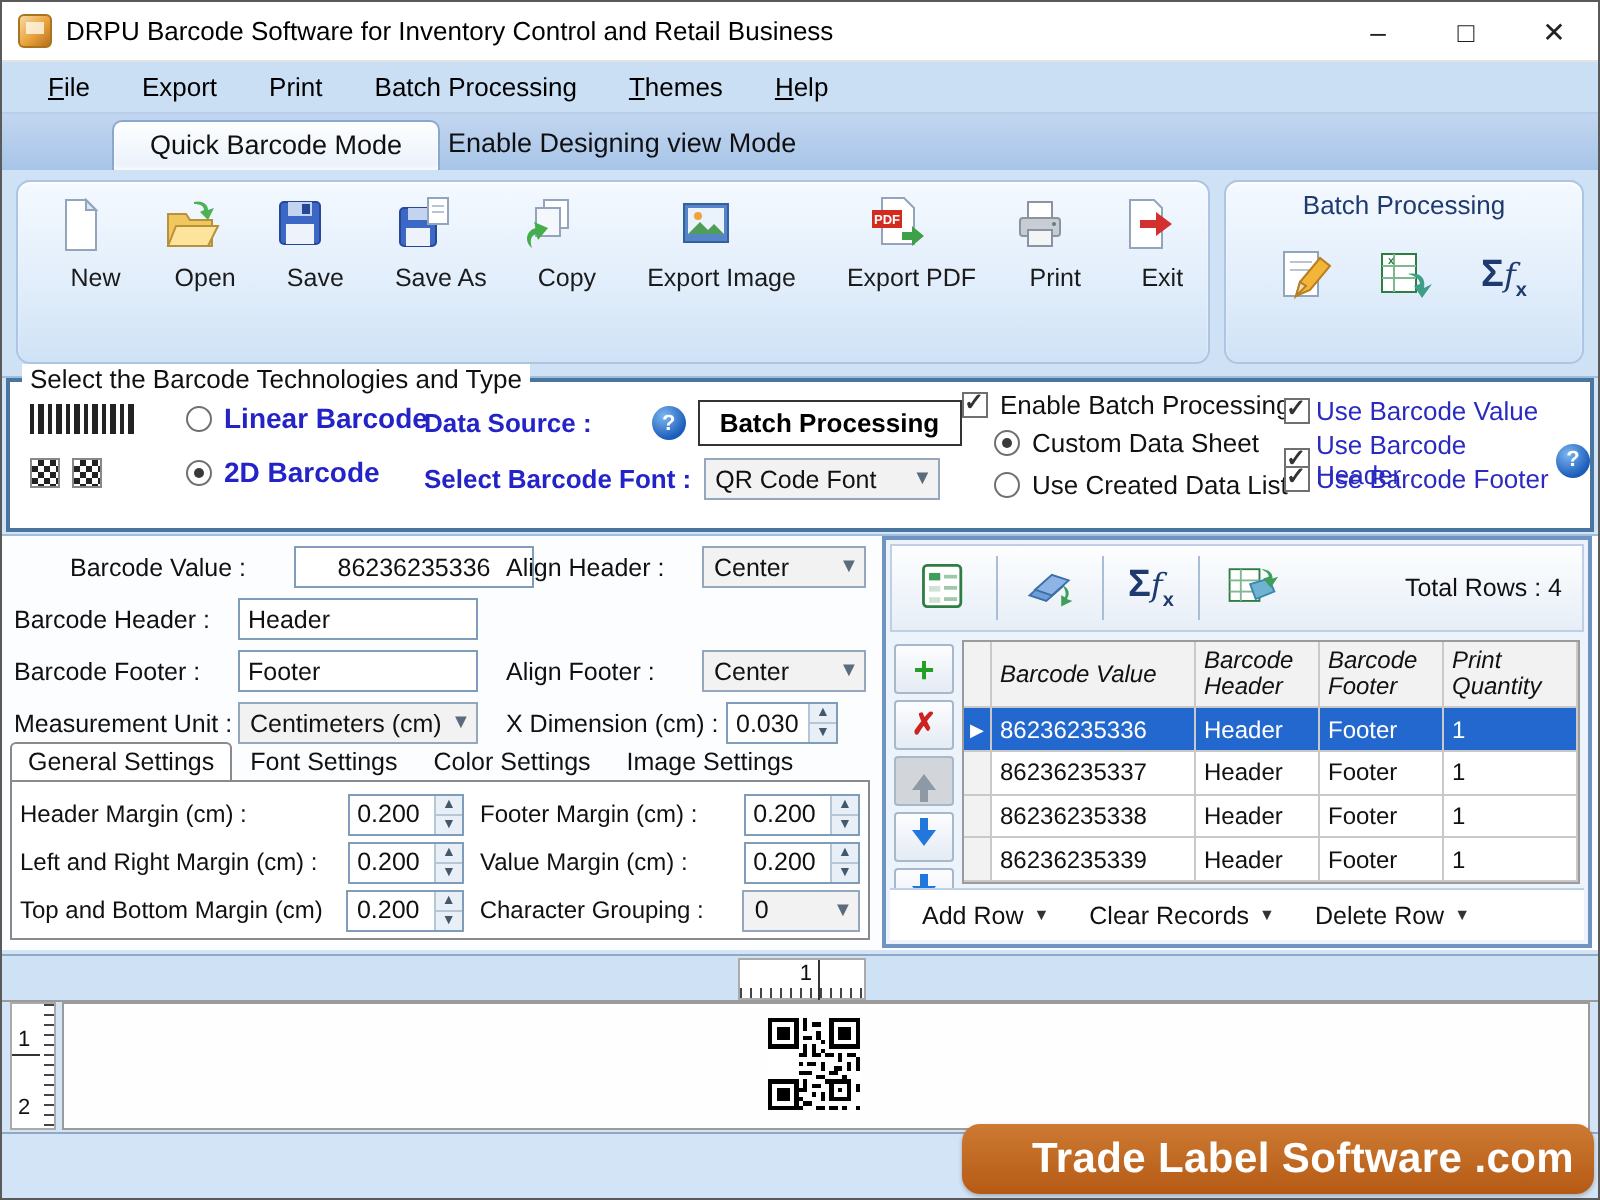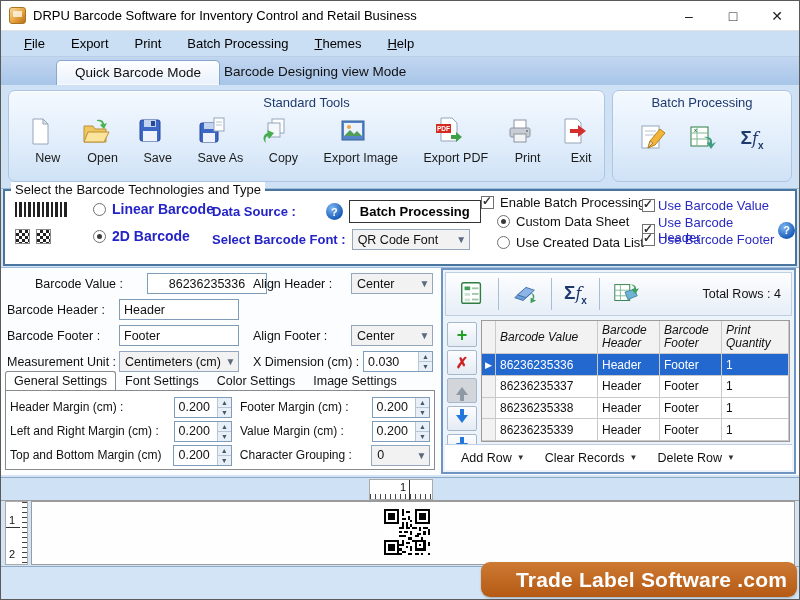--- a/index.html
+++ b/index.html
@@ -161,26 +161,25 @@
     <span class="menu-item accel">File</span>
     <span class="menu-item">Export</span>
     <span class="menu-item">Print</span>
     <span class="menu-item">Batch Processing</span>
     <span class="menu-item accel">Themes</span>
     <span class="menu-item accel">Help</span>
   </div>
 
   <div class="tabrow">
     <div class="mode-tab active">Quick Barcode Mode</div>
-    <div class="mode-tab inactive">Barcode Designing view Mode</div>
+    <div class="mode-tab inactive">Enable Designing view Mode</div>
   </div>
 
   <div class="toolbar-row">
     <div class="groupbox gb-standard">
-      <div class="gb-title">Standard Tools</div>
       <div class="tool-strip">
         <div class="tool-btn">
           <span><svg viewBox="0 0 30 30">
                 <path d="M8 3h10l5 5v20H8z" fill="#fff" stroke="#93a5bb"></path>
                 <path d="M18 3v5h5z" fill="#dde7f2" stroke="#93a5bb"></path>
               </svg></span>
           <span class="tool-label">New</span>
         </div>
         <div class="tool-btn">
           <span><svg viewBox="0 0 30 30">
@@ -375,21 +374,21 @@
       </div>
       <div class="frow" style="left:252px; top:57px;">
         <span class="flabel" style="width:98px">Align Footer :</span>
         <span class="sel" style="width:82px">
           <span>Center</span>
           <span class="sel-arrow">▼</span>
         </span>
       </div>
       <div class="frow" style="left:252px; top:83px;">
         <span class="flabel" style="width:110px">X Dimension (cm) :</span>
-        <span class="spin" style="width:70px">
+        <span class="spin" style="width:56px">
           <span class="spin-val">0.030</span>
           <span class="spin-btns">
               <span>▲</span>
               <span>▼</span>
             </span>
         </span>
       </div>
 
       <div class="settings-tabs">
         <span class="stab active">General Settings</span>

